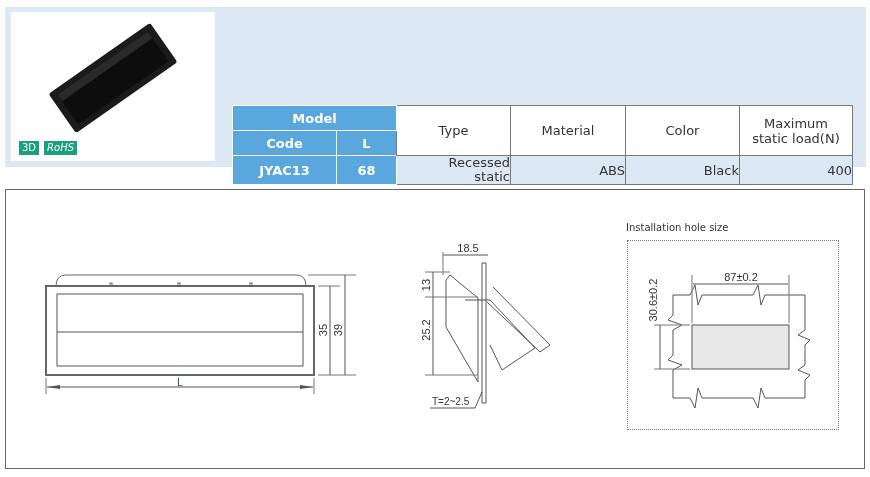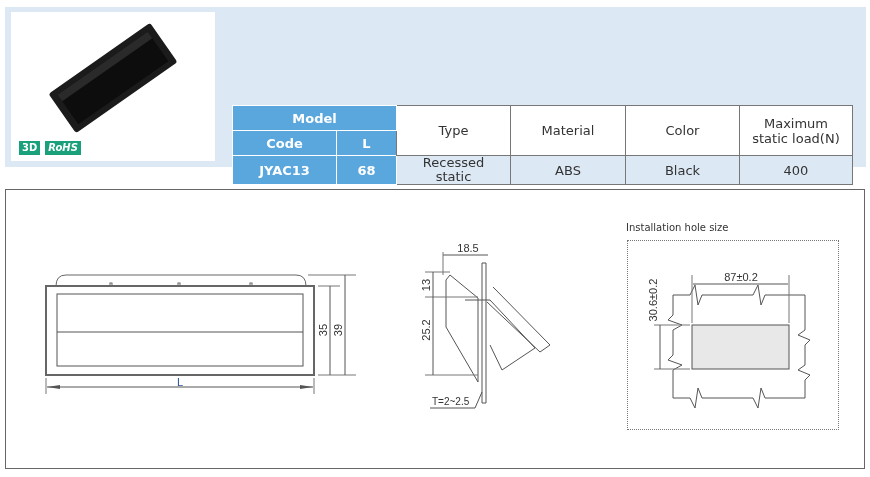--- a/index.html
+++ b/index.html
@@ -1,26 +1,26 @@
 <!DOCTYPE html>
 <html><head>
 <meta charset="utf-8">
 <style>
   html, body { margin:0; padding:0; }
   body { width:870px; height:477px; background:#ffffff; position:relative; overflow:hidden; font-family:"DejaVu Sans", sans-serif; }
   .top-panel { position:absolute; left:5px; top:7px; width:861px; height:160px; background:#dde8f5; }
   .product-box { position:absolute; left:11px; top:12px; width:204px; height:149px; background:#ffffff; }
   .badges { position:absolute; left:8px; bottom:6px; display:flex; gap:5px; }
-  .badge { background:#1aa07a; color:#fff; font-weight:bold; font-size:10px; padding:1px 3px; line-height:12px; }
+  .badge { background:#1aa07a; color:#fff; font-weight:normal; font-size:10px; padding:1px 3px; line-height:12px; }
   .badge.rohs { font-style:italic;text-align:right; }
   table.spec { position:absolute; left:232px; top:62px; border-collapse:collapse; font-size:13px; color:#333;margin-top:43px; }
   table.spec td { border:1px solid #777; text-align:center; padding:0; }
   .hdr-blue { background:#5aa7dd; color:#fff; font-weight:bold; border-color:#ffffff !important; }
   .hdr-white { background:#ffffff; }
-  .row-data td.plain { background:#dde8f5; }
+  .row-data td.plain { background:#dde8f5;text-align:right; }
   .bottom-frame { position:absolute; left:5px; top:189px; width:860px; height:280px; border:1px solid #666; box-sizing:border-box; background:#fff; }
   .drawing { position:absolute; }
   .hole-box { position:absolute; left:627px; top:240px; width:210px; height:188px; border:1px dotted #777; }
   .hole-title { position:absolute; left:626px; top:222px; font-size:10px; color:#333; }
   .dim { font-family:"Liberation Sans", sans-serif; fill:#333; }
 </style>
 </head>
 <body>
 
 <div class="top-panel"></div>

